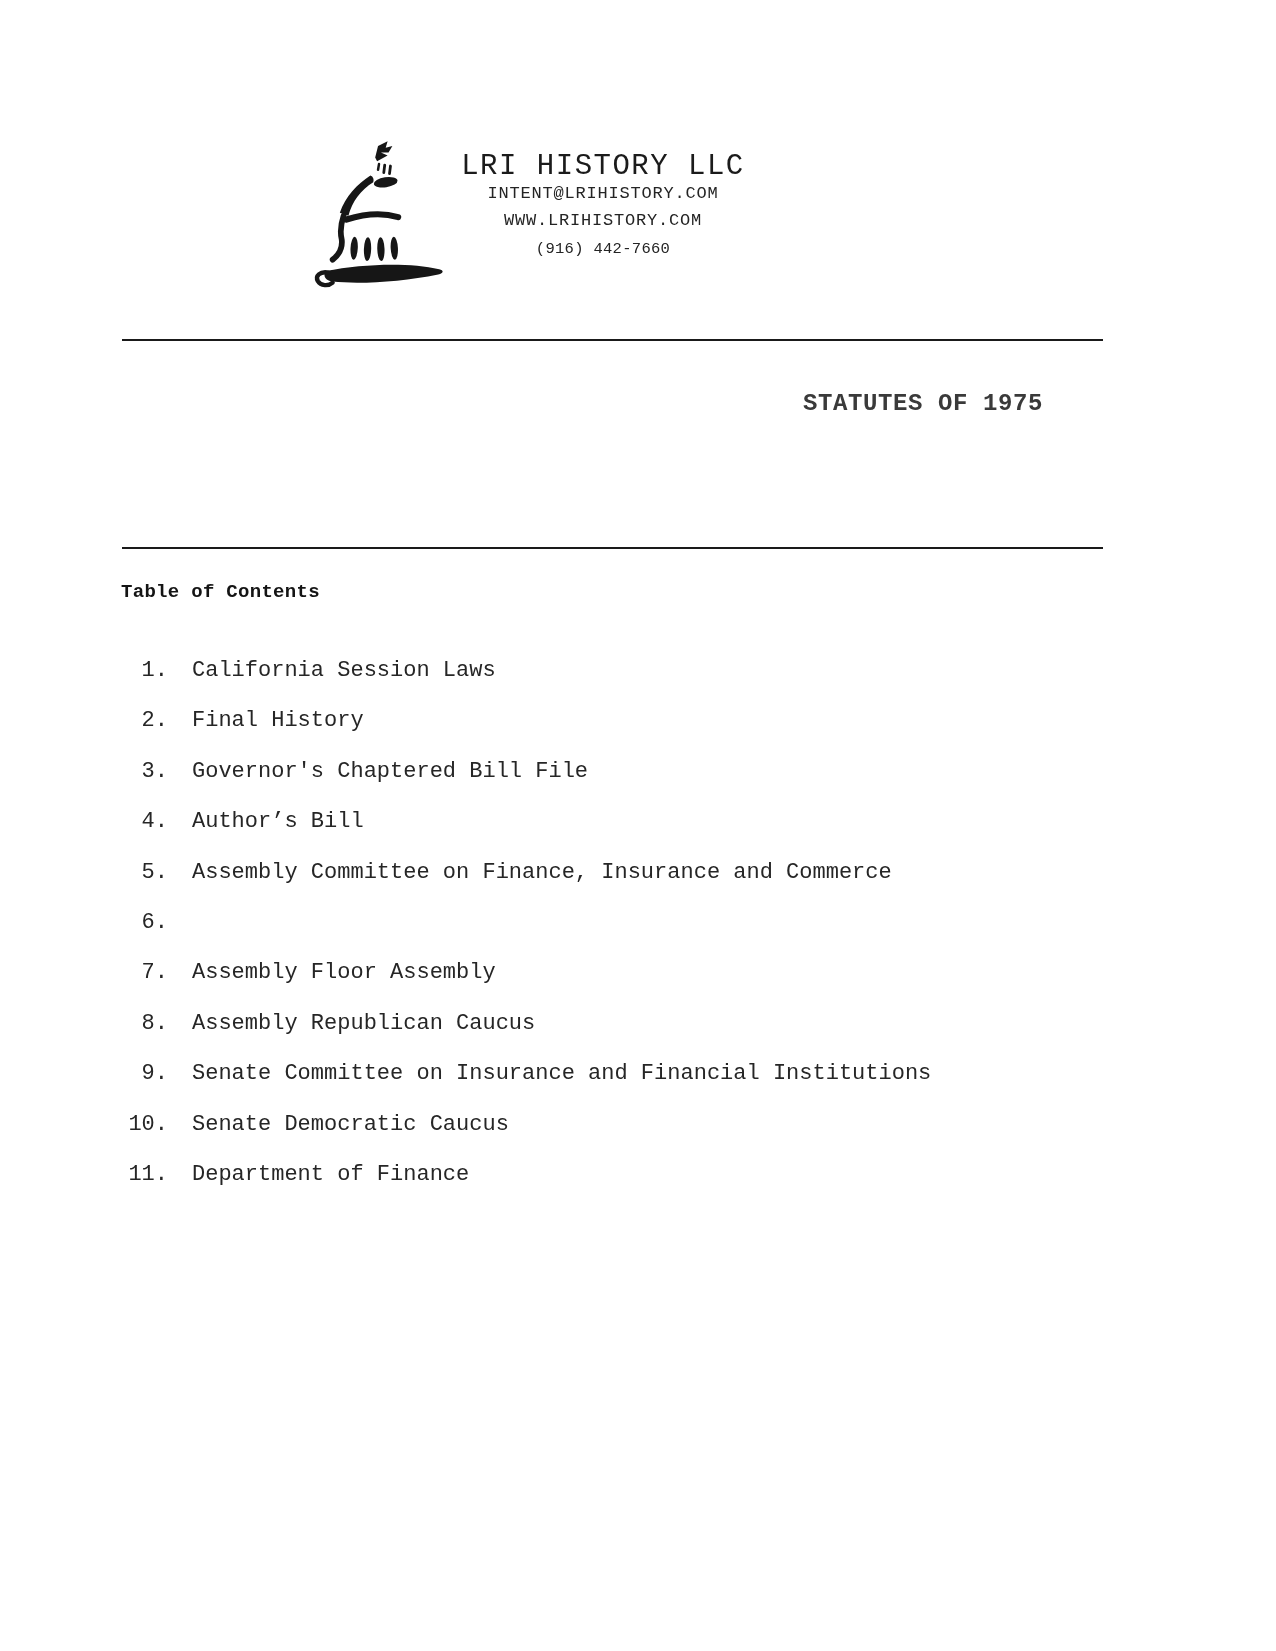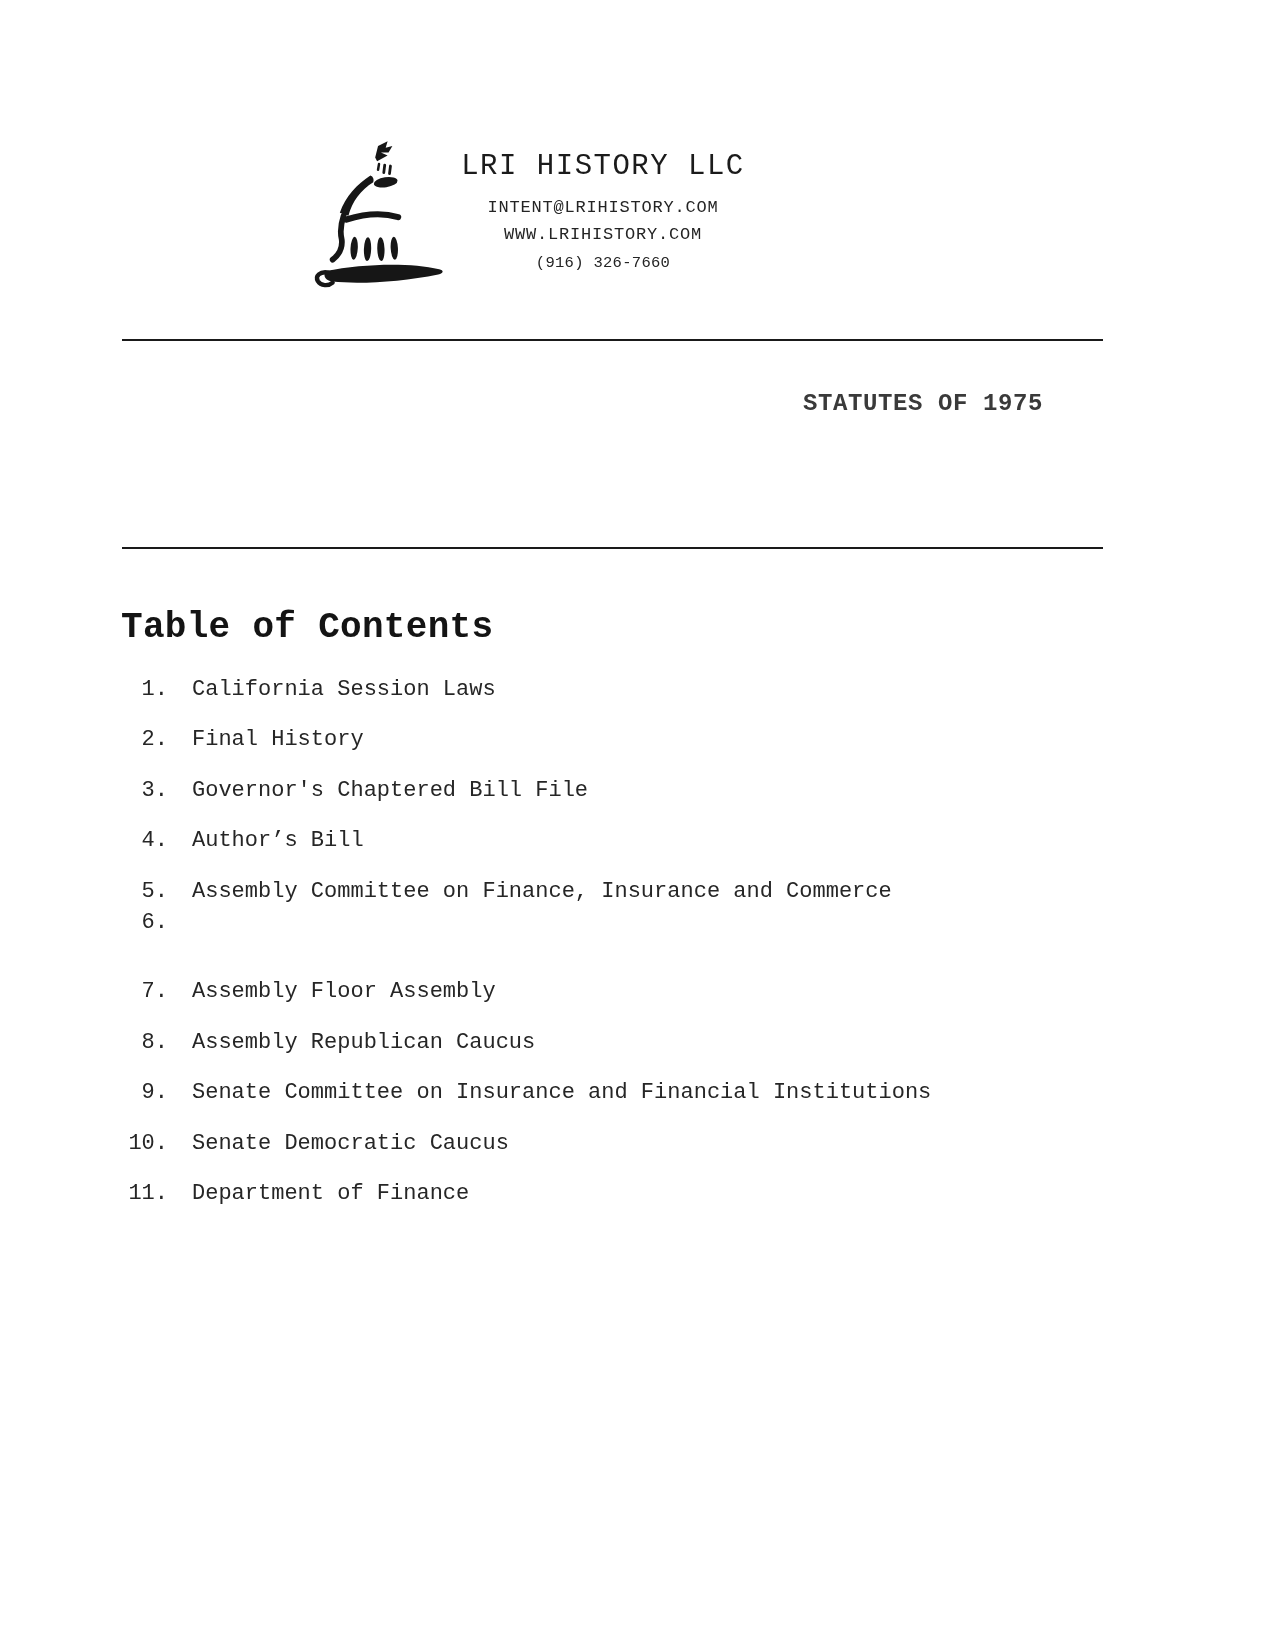--- a/index.html
+++ b/index.html
@@ -32,21 +32,21 @@
     width: 400px;
     text-align: center;
   }
   .company-name {
     font-size: 29px;
     letter-spacing: 1.5px;
     color: #1b1b1b;
     line-height: 34px;
   }
   .contact-email {
-    margin-top: 14px;
+    margin-top: 0;
     font-size: 17px;
     letter-spacing: 0.8px;
     color: #242424;
     line-height: 20px;
   }
   .contact-web {
     margin-top: 7px;
     font-size: 17px;
     letter-spacing: 0.8px;
     color: #242424;
@@ -85,22 +85,22 @@
     color: #3a3a3a;
     line-height: 43px;
     letter-spacing: 0.6px;
     white-space: pre-wrap;
   }
 
   
   .toc-heading {
     position: absolute;
     left: 121px;
-    top: 607px;
-    font-size: 36px;
+    top: 581px;
+    font-size: 19px;
     font-weight: bold;
     color: #141414;
     letter-spacing: 0.3px;
   }
   .toc-list {
     position: absolute;
     left: 120px;
     top: 658px;
     list-style: none;
     margin: 0;
@@ -114,21 +114,20 @@
     color: #262626;
   }
   .toc-num {
     width: 48px;
     text-align: right;
     flex: 0 0 48px;
   }
   .toc-label {
     margin-left: 24px;
     white-space: nowrap;
-    margin-top: 19px;
   }
 </style>
 </head>
 <body>
 
 <div class="page">
 
   <svg class="logo" viewBox="0 0 180 180" xmlns="http://www.w3.org/2000/svg" aria-hidden="true">
     <g fill="#161616" stroke="none">
 
@@ -156,21 +155,21 @@
       <path d="M56,101 C75,95 95,94 110,98.5" stroke-width="6.5"></path>
 
       <path d="M37,156.5 C28,155 23,160 26,165.5 C29,170.5 37,171 41.5,167" stroke-width="4.5"></path>
     </g>
   </svg>
 
   <div class="letterhead">
     <div class="company-name">LRI HISTORY LLC</div>
     <div class="contact-email">INTENT@LRIHISTORY.COM</div>
     <div class="contact-web">WWW.LRIHISTORY.COM</div>
-    <div class="contact-phone">(916) 326-7660</div>
+    <div class="contact-phone">(916) 442-7660</div>
   </div>
 
   <div class="rule rule-top"></div>
   <div class="rule rule-bottom"></div>
 
   <div class="reference">
     <div class="ref-line">STATUTES OF 1975</div>
   </div>
 
   <div class="toc-heading">Table of Contents</div>

